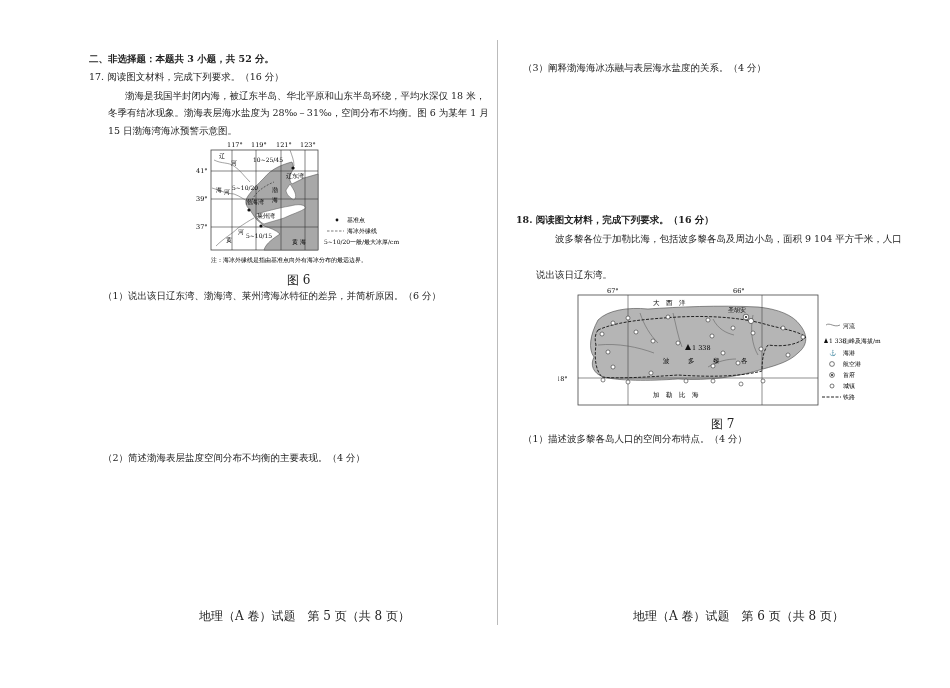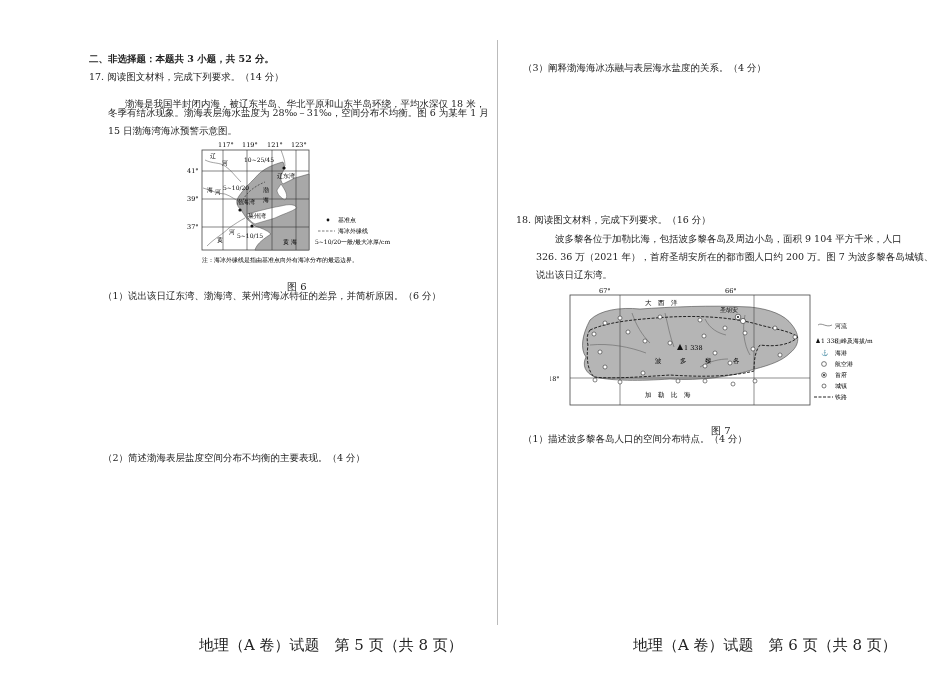--- a/index.html
+++ b/index.html
@@ -4,35 +4,35 @@
 <style>
   html, body { margin:0; padding:0; background:#ffffff; }
   body { width:950px; height:688px; position:relative; overflow:hidden;
          font-family:"DejaVu Serif", "Liberation Serif", serif; color:#222; }
   .page { position:absolute; top:0; height:688px; }
   .left { left:0; width:475px;padding-left:48px; }
   .right { left:475px; width:475px; }
   .divider { position:absolute; left:497px; top:40px; width:1px; height:585px; background:#bbb; }
   .t { position:absolute; font-size:9.5px; line-height:13px; white-space:nowrap; }
   .bold { font-weight:bold; }
-  .footer { position:absolute; top:636px; font-size:15px; white-space:nowrap; }
-  .cap { position:absolute; font-size:10px;margin-top:8px; }
+  .footer { position:absolute; top:608px; font-size:12px; white-space:nowrap; }
+  .cap { position:absolute; font-size:12px; }
   svg text { font-family:"DejaVu Serif", serif; }
 </style>
 </head>
 <body>
 
 <div class="page left">
   <div class="t bold" style="left:89px; top:52px;">二、非选择题：本题共 3 小题，共 52 分。</div>
-  <div class="t" style="left:89px; top:70px;">17. 阅读图文材料，完成下列要求。（14 分）</div>
-  <div class="t" style="left:125px; top:89px;margin-top:8px;">渤海是我国半封闭内海，被辽东半岛、华北平原和山东半岛环绕，平均水深仅 18 米，</div>
+  <div class="t" style="left:89px; top:70px;">17. 阅读图文材料，完成下列要求。（16 分）</div>
+  <div class="t" style="left:125px; top:89px;">渤海是我国半封闭内海，被辽东半岛、华北平原和山东半岛环绕，平均水深仅 18 米，</div>
   <div class="t" style="left:108px; top:106px;">冬季有结冰现象。渤海表层海水盐度为 28‰－31‰，空间分布不均衡。图 6 为某年 1 月</div>
   <div class="t" style="left:108px; top:124px;text-align:right;">15 日渤海湾海冰预警示意图。</div>
 
-  <div style="position:absolute; left:185px; top:138px; width:230px; height:135px;">
+  <div style="position:absolute; left:194px; top:138px; width:230px; height:135px;">
     <svg width="230" height="135" viewBox="0 0 230 135">
 
       <text x="33" y="9" font-size="6.5">117°</text>
       <text x="57" y="9" font-size="6.5">119°</text>
       <text x="82" y="9" font-size="6.5">121°</text>
       <text x="106" y="9" font-size="6.5">123°</text>
       <text x="2" y="35" font-size="6.5">41°</text>
       <text x="2" y="63" font-size="6.5">39°</text>
       <text x="2" y="91" font-size="6.5">37°</text>
 
@@ -96,26 +96,25 @@
   <div class="t" style="left:103px; top:451px;">（2）简述渤海表层盐度空间分布不均衡的主要表现。（4 分）</div>
 
   <div class="footer" style="left:199px;">地理（A 卷）试题　第 5 页（共 8 页）</div>
 </div>
 
 <div class="divider"></div>
 
 <div class="page right">
   <div class="t" style="left:48px; top:61px;">（3）阐释渤海海冰冻融与表层海水盐度的关系。（4 分）</div>
 
-  <div class="t" style="left:41px; top:213px;">18. 阅读图文材料，完成下列要求。（16 分）</div>
+  <div class="t" style="left:41px; top:213px;font-weight:bold;">18. 阅读图文材料，完成下列要求。（16 分）</div>
   <div class="t" style="left:80px; top:232px;">波多黎各位于加勒比海，包括波多黎各岛及周边小岛，面积 9 104 平方千米，人口</div>
-  <div class="t" style="left:61px; top:250px;">326. 36 万（2021 年），首府圣胡安所在的都市圈人口约 200 万。图 7 为波多黎各岛城镇、</div>
   <div class="t" style="left:61px; top:268px;">说出该日辽东湾。</div>
 
-  <div style="position:absolute; left:75px; top:285px; width:340px; height:125px;">
+  <div style="position:absolute; left:83px; top:285px; width:340px; height:125px;">
     <svg width="340" height="125" viewBox="0 0 340 125">
       <text x="49" y="8" font-size="6.5">67°</text>
       <text x="175" y="8" font-size="6.5">66°</text>
       <text x="-2" y="96" font-size="6.5">18°</text>
       <rect x="20" y="10" width="240" height="110" fill="#fff" stroke="#444" stroke-width="0.8"></rect>
 
       <path d="M40,35 C50,25 70,22 90,24 C120,22 160,20 200,22 C220,24 235,30 242,40 C250,50 250,60 240,68 C232,76 220,80 205,84 C180,92 150,96 120,94 C90,96 62,96 45,92 C35,88 32,80 36,72 C30,64 32,50 40,35 Z" fill="#b5b5b5" stroke="#444" stroke-width="0.6"></path>
 
       <g stroke="#444" stroke-width="0.6">
         <line x1="70" y1="10" x2="70" y2="120"></line>

